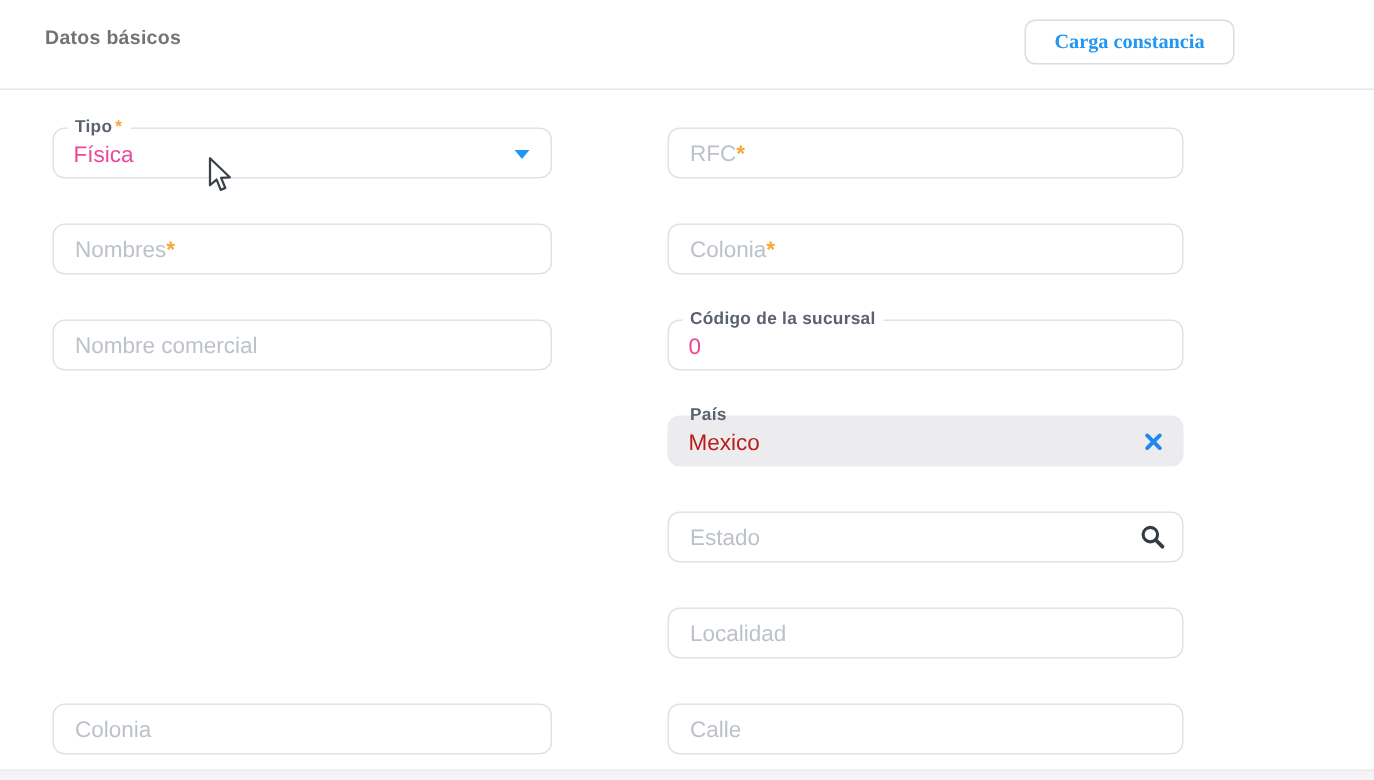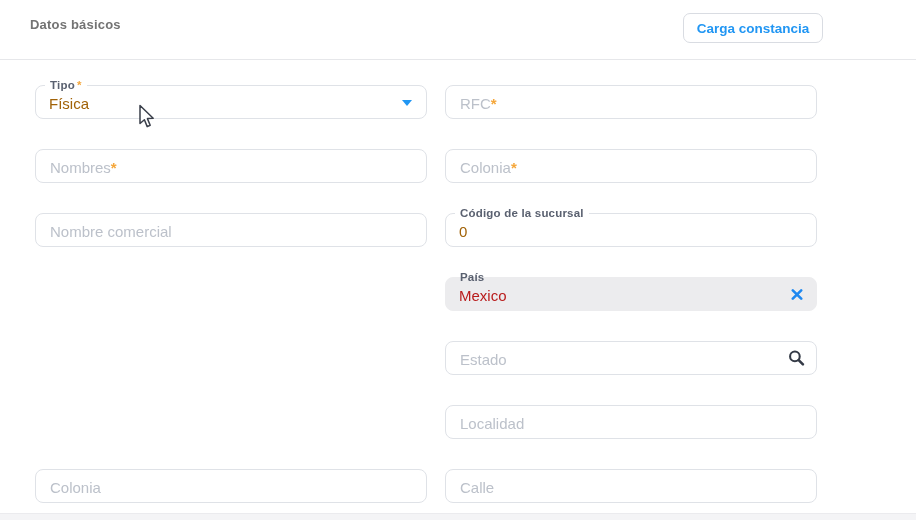--- a/index.html
+++ b/index.html
@@ -15,45 +15,45 @@
   
   .page-title {
     position:absolute; left:30px; top:17px;
     font-size:13px; font-weight:700; color:#737373; letter-spacing:.2px;
   }
   .upload-btn {
     position:absolute; left:683px; top:13px; width:140px; height:30px;
     background:#fff; border:1px solid #d9dce2; border-radius:7px;
     color:#2196f3; font-size:13.5px; font-weight:600;
     display:flex; align-items:center; justify-content:center;
-    font-family:Liberation Sans, sans-serif; cursor:pointer;text-align:center;
+    font-family:Liberation Serif, serif; cursor:pointer;text-align:center;
   }
   .hr-top {
     position:absolute; top:59px; left:0; width:916px; height:1px; background:#e6e7ea;
   }
   .bottom-strip {
     position:absolute; top:513px; left:0; width:916px; height:7px;
     background:#f4f4f6; border-top:1px solid #ebebee;
   }
 
   
   .field {
     position:absolute; height:34px;
     border:1px solid #dfe2e7; border-radius:8px; background:#fff;
   }
-  .col-l { left:35px;  width:392px; }
-  .col-r { left:445px; width:372px; }
+  .col-l { left:35px;  width:333px; }
+  .col-r { left:445px; width:344px; }
   .r1{top:85px}.r2{top:149px}.r3{top:213px}.r4{top:277px}.r5{top:341px}.r6{top:405px}.r7{top:469px}
 
   .field input {
     position:absolute; inset:0; width:100%; height:100%;
     border:0; background:transparent; outline:none;
     padding:3px 36px 0 13px;
     font-family:"Liberation Sans", sans-serif;
-    font-size:15px; color:#a16207;
+    font-size:15px; color:#ec4899;
   }
   .field.disabled { background:#ececee; border-color:#ececee; }
   .field.disabled input { color:#b91c1c; }
 
   .ph {
     position:absolute; left:14px; top:50%; transform:translateY(-50%);
     margin-top:1px; font-size:15px; color:#bcc1ca; pointer-events:none; white-space:nowrap;
   }
   .req { color:#f5a73b; font-weight:700; }
 

